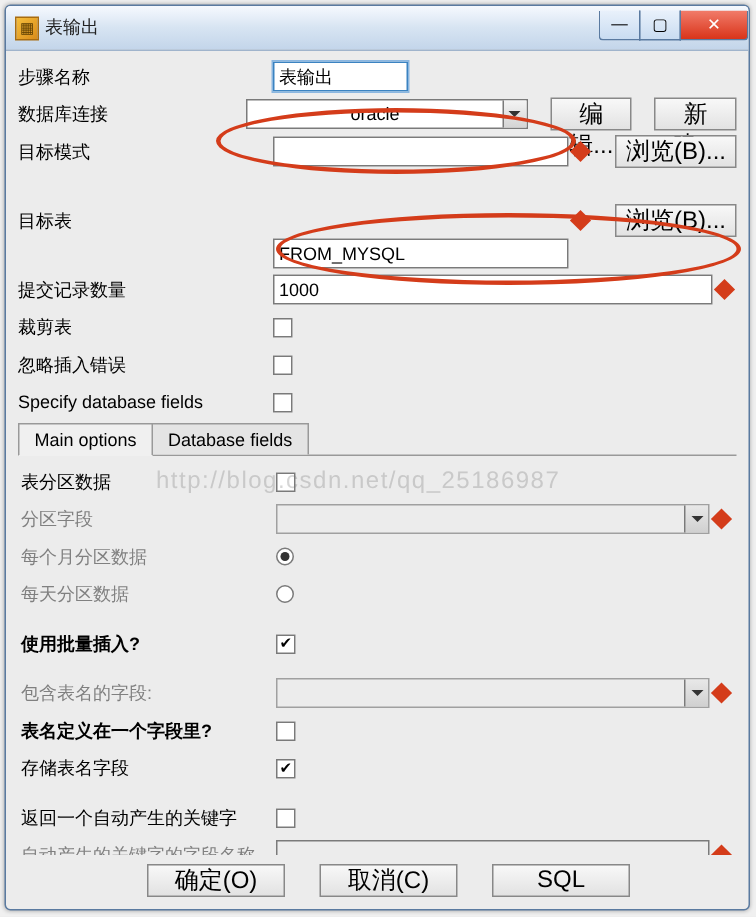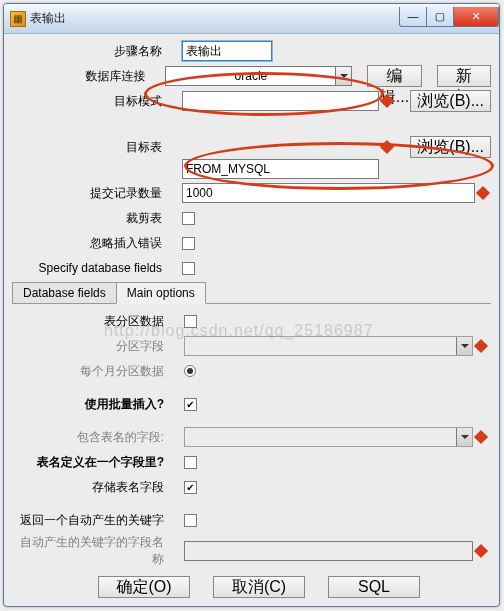--- a/index.html
+++ b/index.html
@@ -64,22 +64,22 @@
     position:relative;
   }
   .row {
     display:flex;
     align-items:center;
     margin-bottom:3px;
     min-height:22px;
   }
   .lbl {
     width: 170px;
-    text-align:right;
-    padding-right:20px;
+    text-align:left;
+    padding-right:0;
     color:#000;
   }
   .lbl.gray { color:#808080;}
   .inp {
     height:20px;
     border:1px solid #7a7a7a;
     background:#fff;
     padding:1px 3px;
     font-family:inherit;
     font-size:12px;
@@ -156,21 +156,21 @@
   }
   .dd-disabled{
     flex:1;height:20px;
     border:1px solid #a0a0a0;
     background:#ececec;
     display:flex;
   }
   .dd-disabled .combo-arrow{background:linear-gradient(#e8e8e8,#d0d0d0);}
   .watermark{
     position:absolute;
-    top:288px;left:100px;
+    top:278px;left:100px;
     color:rgba(120,120,120,0.3);
     font-size:16px;
     letter-spacing:1px;
     pointer-events:none;
   }
   .ellipse{
     position:absolute;
     border:3px solid #d43c1a;
     border-radius:50%;
     pointer-events:none;
@@ -242,42 +242,46 @@
     <div class="row">
       <div class="lbl">忽略插入错误</div>
       <span class="cb"></span>
     </div>
     <div class="row">
       <div class="lbl">Specify database fields</div>
       <span class="cb"></span>
     </div>
 
     <div class="tabs">
+      <div class="tab active">Main options</div>
       <div class="tab">Database fields</div>
-      <div class="tab active">Main options</div>
     </div>
 
     <div class="tab-body">
 
       <div class="row">
         <div class="lbl">表分区数据</div>
         <span class="cb"></span>
       </div>
       <div class="row">
         <div class="lbl gray">分区字段</div>
         <div class="dd-disabled">
           <span style="flex:1"></span>
             <span class="combo-arrow"></span>
         </div>
         <span class="diamond"></span>
       </div>
       <div class="row">
         <div class="lbl gray">每个月分区数据</div>
         <span class="rb sel"></span>
       </div>
+      <div class="row">
+        <div class="lbl gray">每天分区数据</div>
+        <span class="rb"></span>
+      </div>
 
       <div style="height:8px"></div>
 
       <div class="row">
         <div class="lbl" style="font-weight:bold">使用批量插入?</div>
         <span class="cb">✔</span>
       </div>
 
       <div style="height:8px"></div>
 

